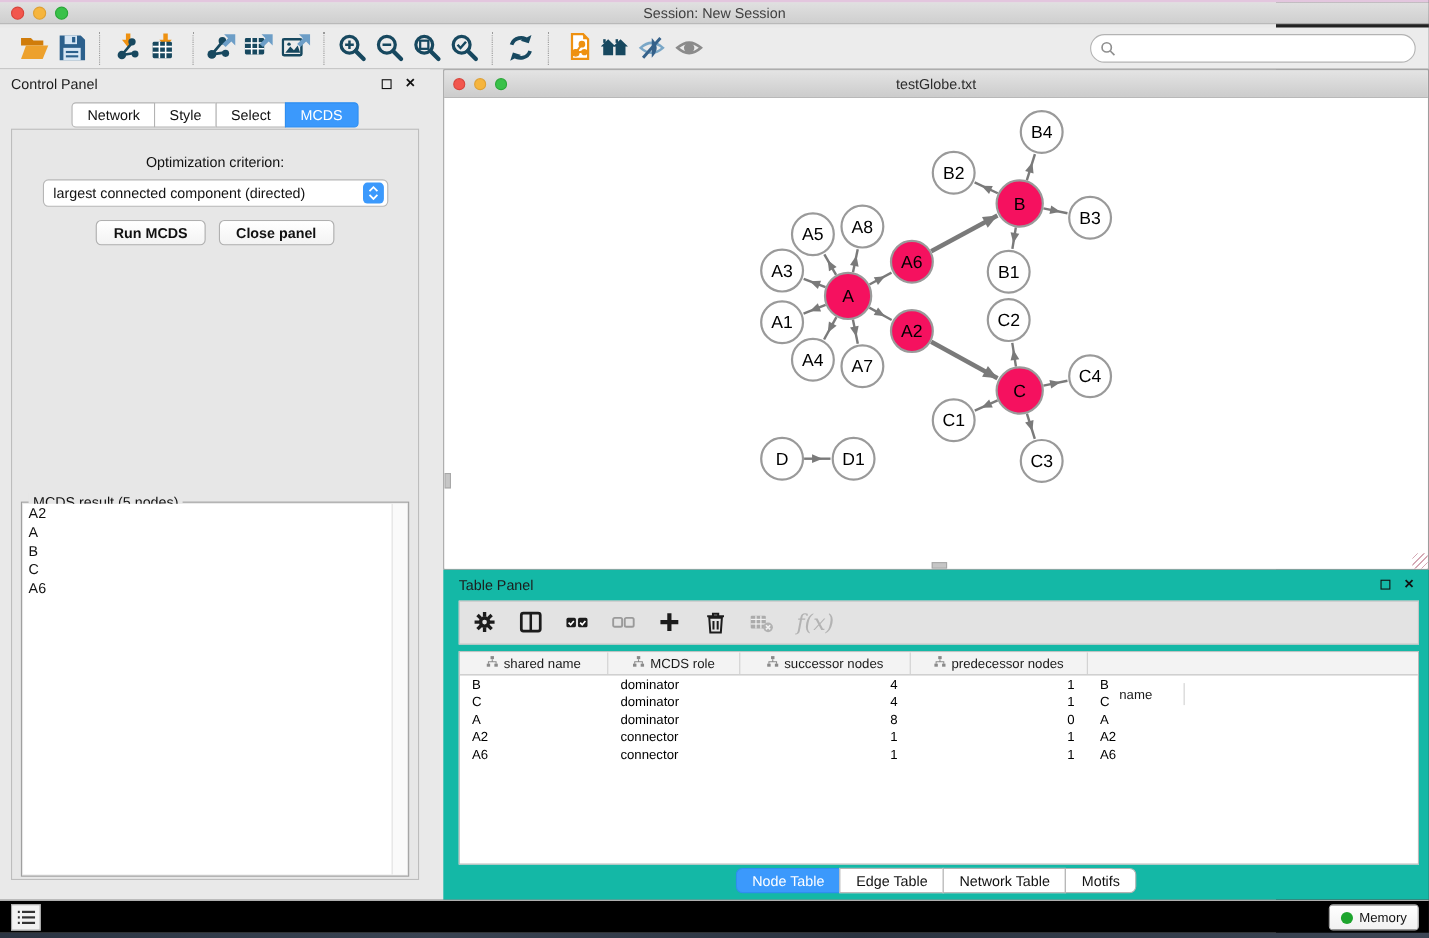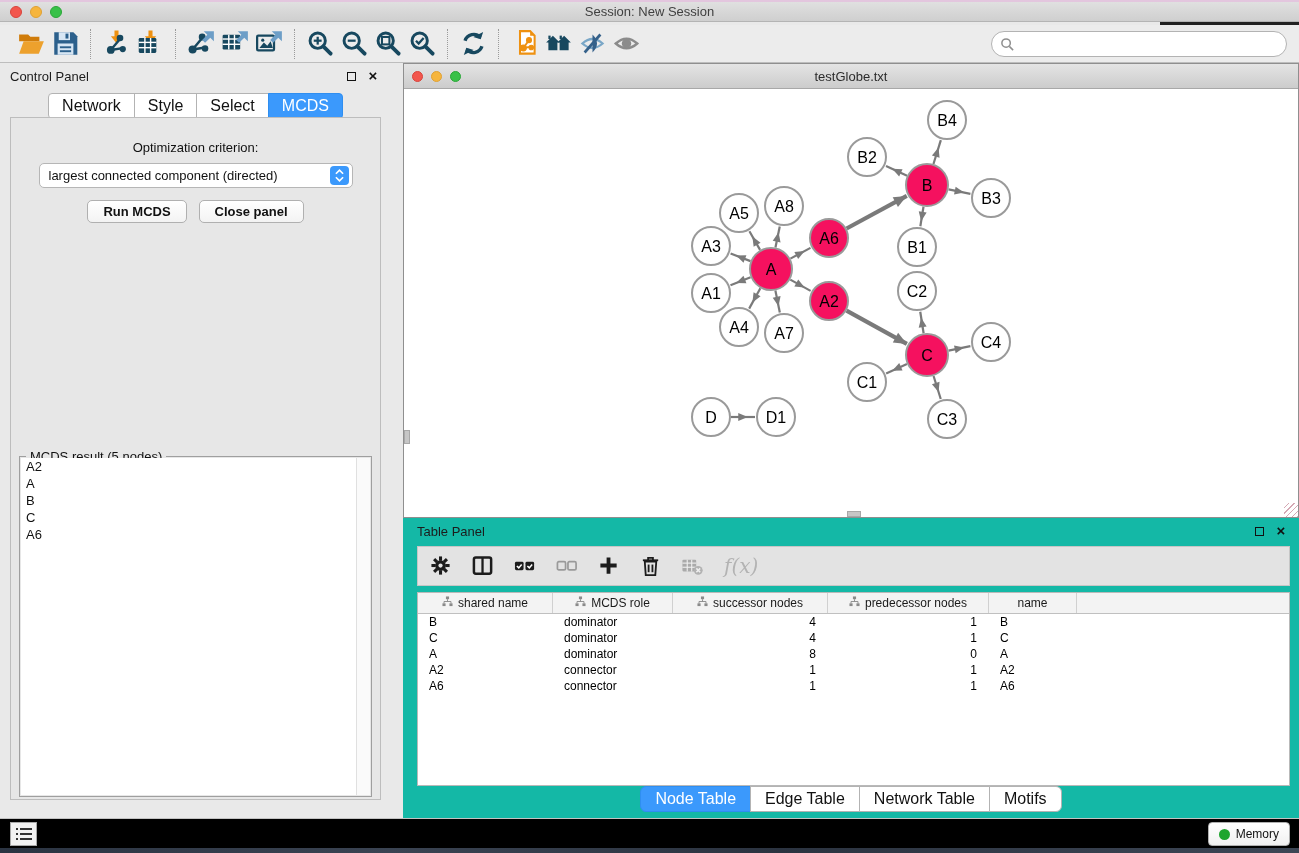--- a/index.html
+++ b/index.html
@@ -30,21 +30,21 @@
 
   
   .cpanel { position:absolute; left:0; top:63px; width:391px; height:755px; background:#e9e9e9; }
   .panel-head { height:26px; display:flex; align-items:center; padding:0 10px; }
   .panel-head .ptitle { font-size:13px; color:#1c1c1c; flex:1; }
   .winbtn { width:16px; height:16px; display:flex; align-items:center; justify-content:center; margin-left:6px; color:#111; }
   .floatsq { width:9px; height:9px; border:1.5px solid #111; }
   .xglyph { font-size:15px; font-weight:700; line-height:10px; }
 
   .tabs { display:flex; justify-content:center; margin-top:4px; }
-  .tab { font-size:16px; color:#111; background:#fff; border:1px solid #b3b3b3; padding:3px 13px; margin-left:-1px; }
+  .tab { font-size:13px; color:#111; background:#fff; border:1px solid #b3b3b3; padding:3px 13px; margin-left:-1px; }
   .tab:first-child { border-radius:4px 0 0 4px; margin-left:0; }
   .tab:last-child { border-radius:0 4px 4px 0; }
   .tab.sel { background:#3b99fc; border-color:#2f8ef0; color:#fff; }
 
   .cp-body { position:absolute; left:10px; right:10px; top:54px; bottom:18px;
     background:#e7e7e7; border:1px solid #bdbdbd; }
   .opt-label { text-align:center; font-size:13px; color:#111; margin-top:22px; }
   .selectbox { position:relative; margin:8px auto 0; width:314px; height:25px; background:#fff;
     border:1px solid #b6b6b6; border-radius:5px; font-size:13px; color:#111;
     display:flex; align-items:center; padding-left:9px; }
@@ -556,21 +556,21 @@
             <span><svg viewBox="0 0 12 12">
                 <g fill="#8a8a8a">
                   <rect x="4.3" y="0.5" width="3.4" height="3"></rect>
                   <rect x="0.5" y="8" width="3.4" height="3"></rect>
                   <rect x="8.1" y="8" width="3.4" height="3"></rect>
                 </g>
                 <path d="M6 3.5 V6 M2.2 8 V6 h7.6 v2" stroke="#8a8a8a" fill="none"></path>
               </svg></span>
             <span>predecessor nodes</span>
           </div>
-          <div class="th" style="width: 88px;">
+          <div class="th" style="width: 88px; margin-top: 28px;">
             <span>name</span>
           </div>
           <div class="th" style="flex: 1 1 0%; border-right: none;"></div>
         </div>
       <div id="tbody">
           <div class="trow">
             <div class="td l" style="width: 135px;">B</div>
             <div class="td l" style="width: 120px;">dominator</div>
             <div class="td r" style="width: 155px;">4</div>
             <div class="td r" style="width: 161px;">1</div>

